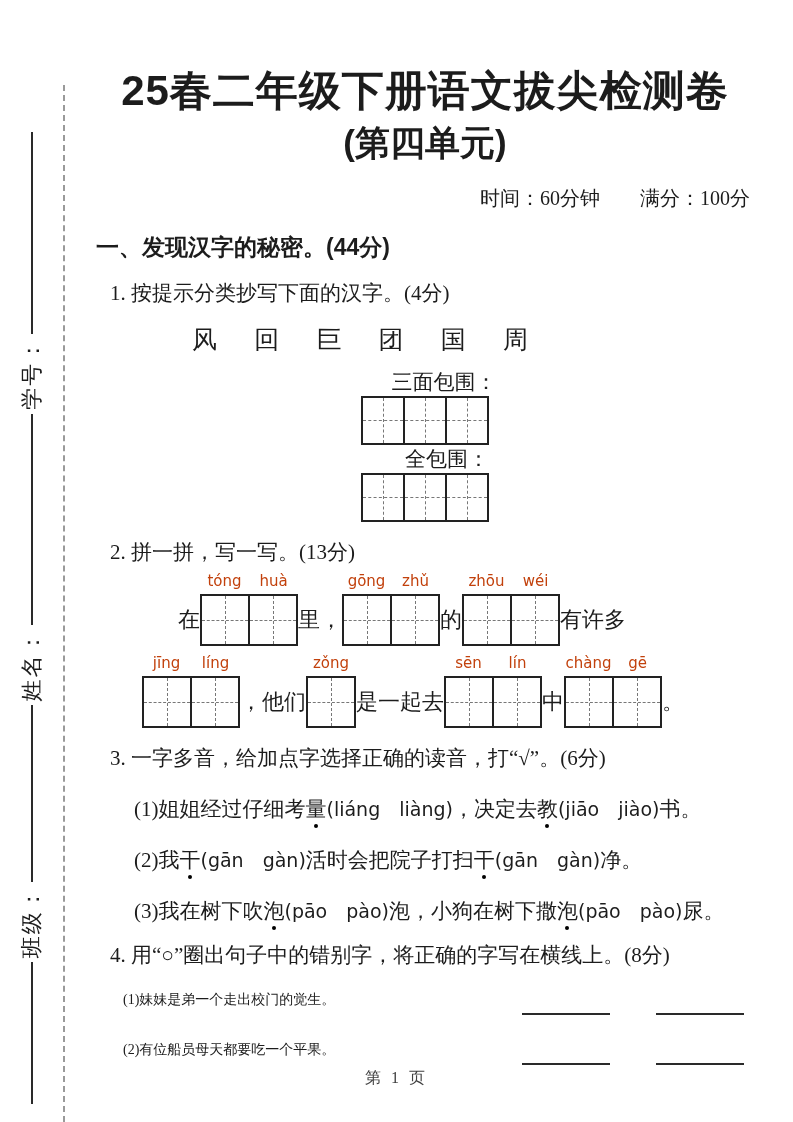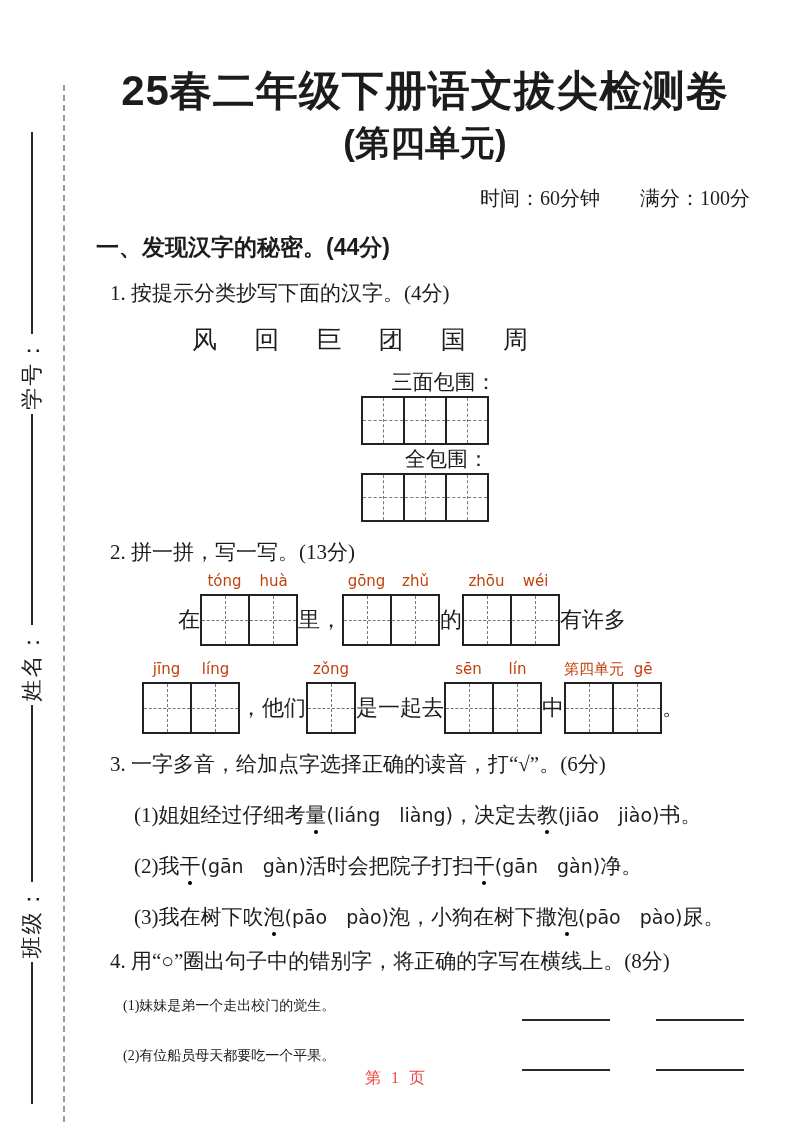--- a/index.html
+++ b/index.html
@@ -46,35 +46,35 @@
   .pyrow span{flex:1 1 0;text-align:center;white-space:nowrap;}
   .cells{display:flex;border:2px solid #222;}
   .cell{width:46px;height:48px;position:relative;border-left:2px solid #222;background:#fff;}
   .cell:first-child{border-left:none;}
   .cell::before{content:"";position:absolute;left:50%;top:0;bottom:0;border-left:1px dashed #777;}
   .cell::after{content:"";position:absolute;top:50%;left:0;right:0;border-top:1px dashed #777;}
   .sm .cell{width:40px;height:45px;}
   
   .q2row{display:flex;align-items:flex-end;font-size:22px;}
   .q2row.l1{margin-top:6px;margin-left:82px;}
-  .q2row.l2{margin-top:14px;margin-left:46px;}
+  .q2row.l2{margin-top:8px;margin-left:46px;}
   .q2row .t{margin-bottom:11px;white-space:nowrap;}
   
   .item{margin-top:23px;margin-left:38px;font-size:21px;white-space:nowrap;}
   .item .py{font-family:"DejaVu Sans",sans-serif;font-size:19px;}
   .dot{position:relative;display:inline-block;}
   .dot::after{content:"";position:absolute;left:50%;transform:translateX(-50%);bottom:-5px;
               width:4px;height:4px;border-radius:50%;background:#000;}
   
   .q4row{position:relative;margin-top:22px;margin-left:27px;font-size:14px;height:28px;white-space:nowrap;}
   .blank{position:absolute;bottom:4px;height:0;border-bottom:2px solid #2a2a2a;width:88px;}
   .b1{left:399px;} .b2{left:533px;}
   
   .footer{position:absolute;top:1068px;left:0;width:793px;text-align:center;
-          font-size:16px;letter-spacing:3px;color:#ef4444;}
+          font-size:16px;letter-spacing:3px;color:#404040;}
 </style>
 </head>
 <body>
 
 <div class="page">
 
   <div class="binding"></div>
 
   <div class="sidebar-rot">
     <span class="sline sl1"></span>
@@ -189,21 +189,21 @@
             <span>lín</span>
           </span>
           <span class="cells">
             <span class="cell"></span>
             <span class="cell"></span>
           </span>
         </span>
         <span class="t">中</span>
         <span class="tian">
           <span class="pyrow">
-            <span>第四单元</span>
+            <span>chàng</span>
             <span>gē</span>
           </span>
           <span class="cells">
             <span class="cell"></span>
             <span class="cell"></span>
           </span>
         </span>
         <span class="t">。</span>
       </div>
 

